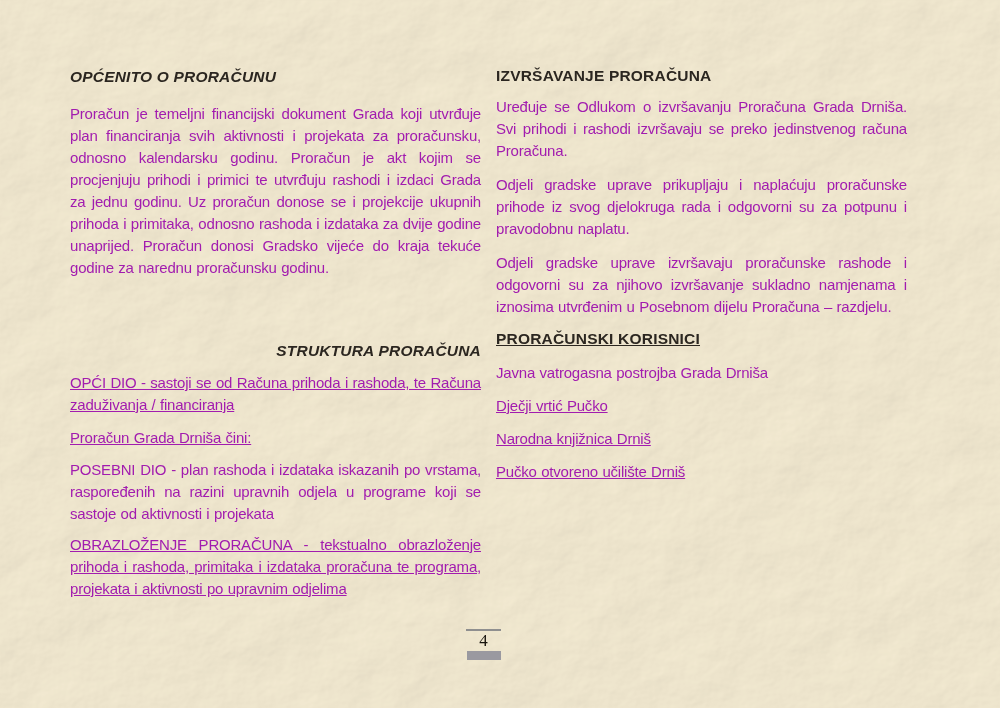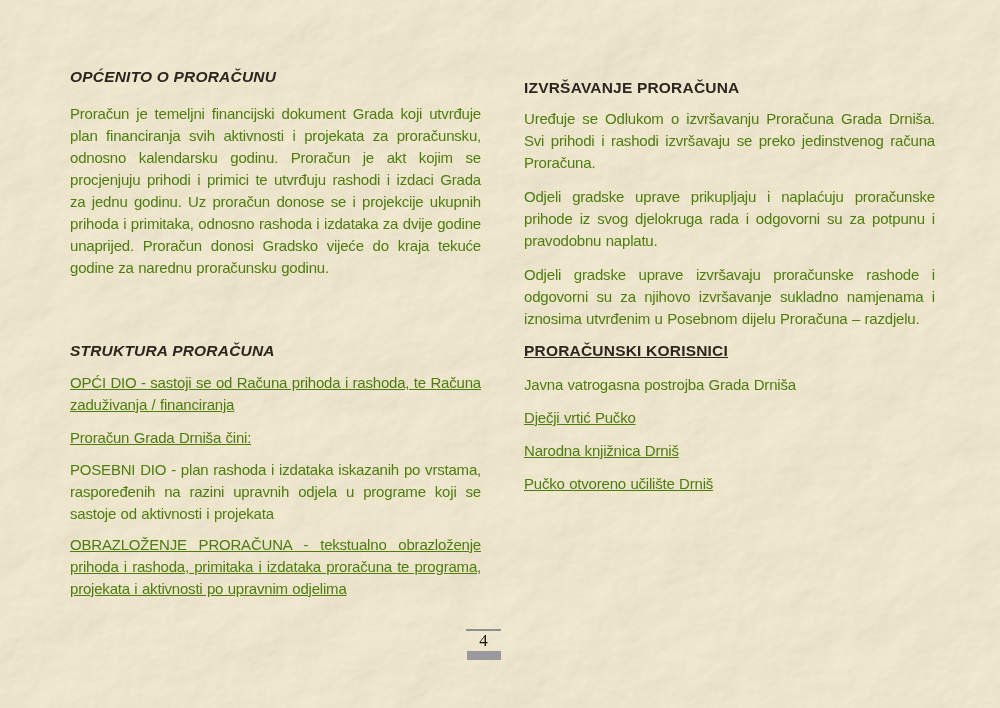--- a/index.html
+++ b/index.html
@@ -17,52 +17,52 @@
   .texture {
     position: absolute;
     left: 0; top: 0;
     width: 1000px; height: 708px;
     display: block;
   }
   .content { position: absolute; left: 0; top: 0; width: 1000px; height: 708px; padding-left: 40px; }
 
   .col { position: absolute; top: 60px; width: 411px; }
   .col-left  { left: 70px;  }
-  .col-right { left: 524px; margin-top: 12px; }
+  .col-right { left: 496px; }
 
   .heading {
     margin: 0;
     font-size: 15.5px;
     line-height: 20px;
     font-weight: bold;
     letter-spacing: 0.2px;
     color: #2b2620;
   }
   .heading.italic { font-style: italic; }
 
   .body {
     margin: 0;
     font-size: 15px;
     line-height: 22px;
     letter-spacing: -0.2px;
     word-spacing: 0.5px;
     text-align: justify;
-    color: #4d7c0f;
+    color: #a21caf;
   }
   .body.nojust { text-align: left; }
 
   .mt6  { margin-top: 6px; }
   .mt7  { margin-top: 7px; }
   .mt9  { margin-top: 9px; text-decoration: underline; }
   .mt10 { margin-top: 10px; }
   .mt11 { margin-top: 11px; text-decoration: underline; }
   .mt12 { margin-top: 12px; }
   .mt13 { margin-top: 13px; }
   .mt16 { margin-top: 16px; }
-  .mt62 { margin-top: 62px; }
+  .mt62 { margin-top: 62px; text-align: right; }
 
   .footer {
     position: absolute;
     left: 466px;
     top: 629px;
     width: 35px;
     text-align: center;
   }
   .footer-rule {
     width: 35px; height: 2px;

